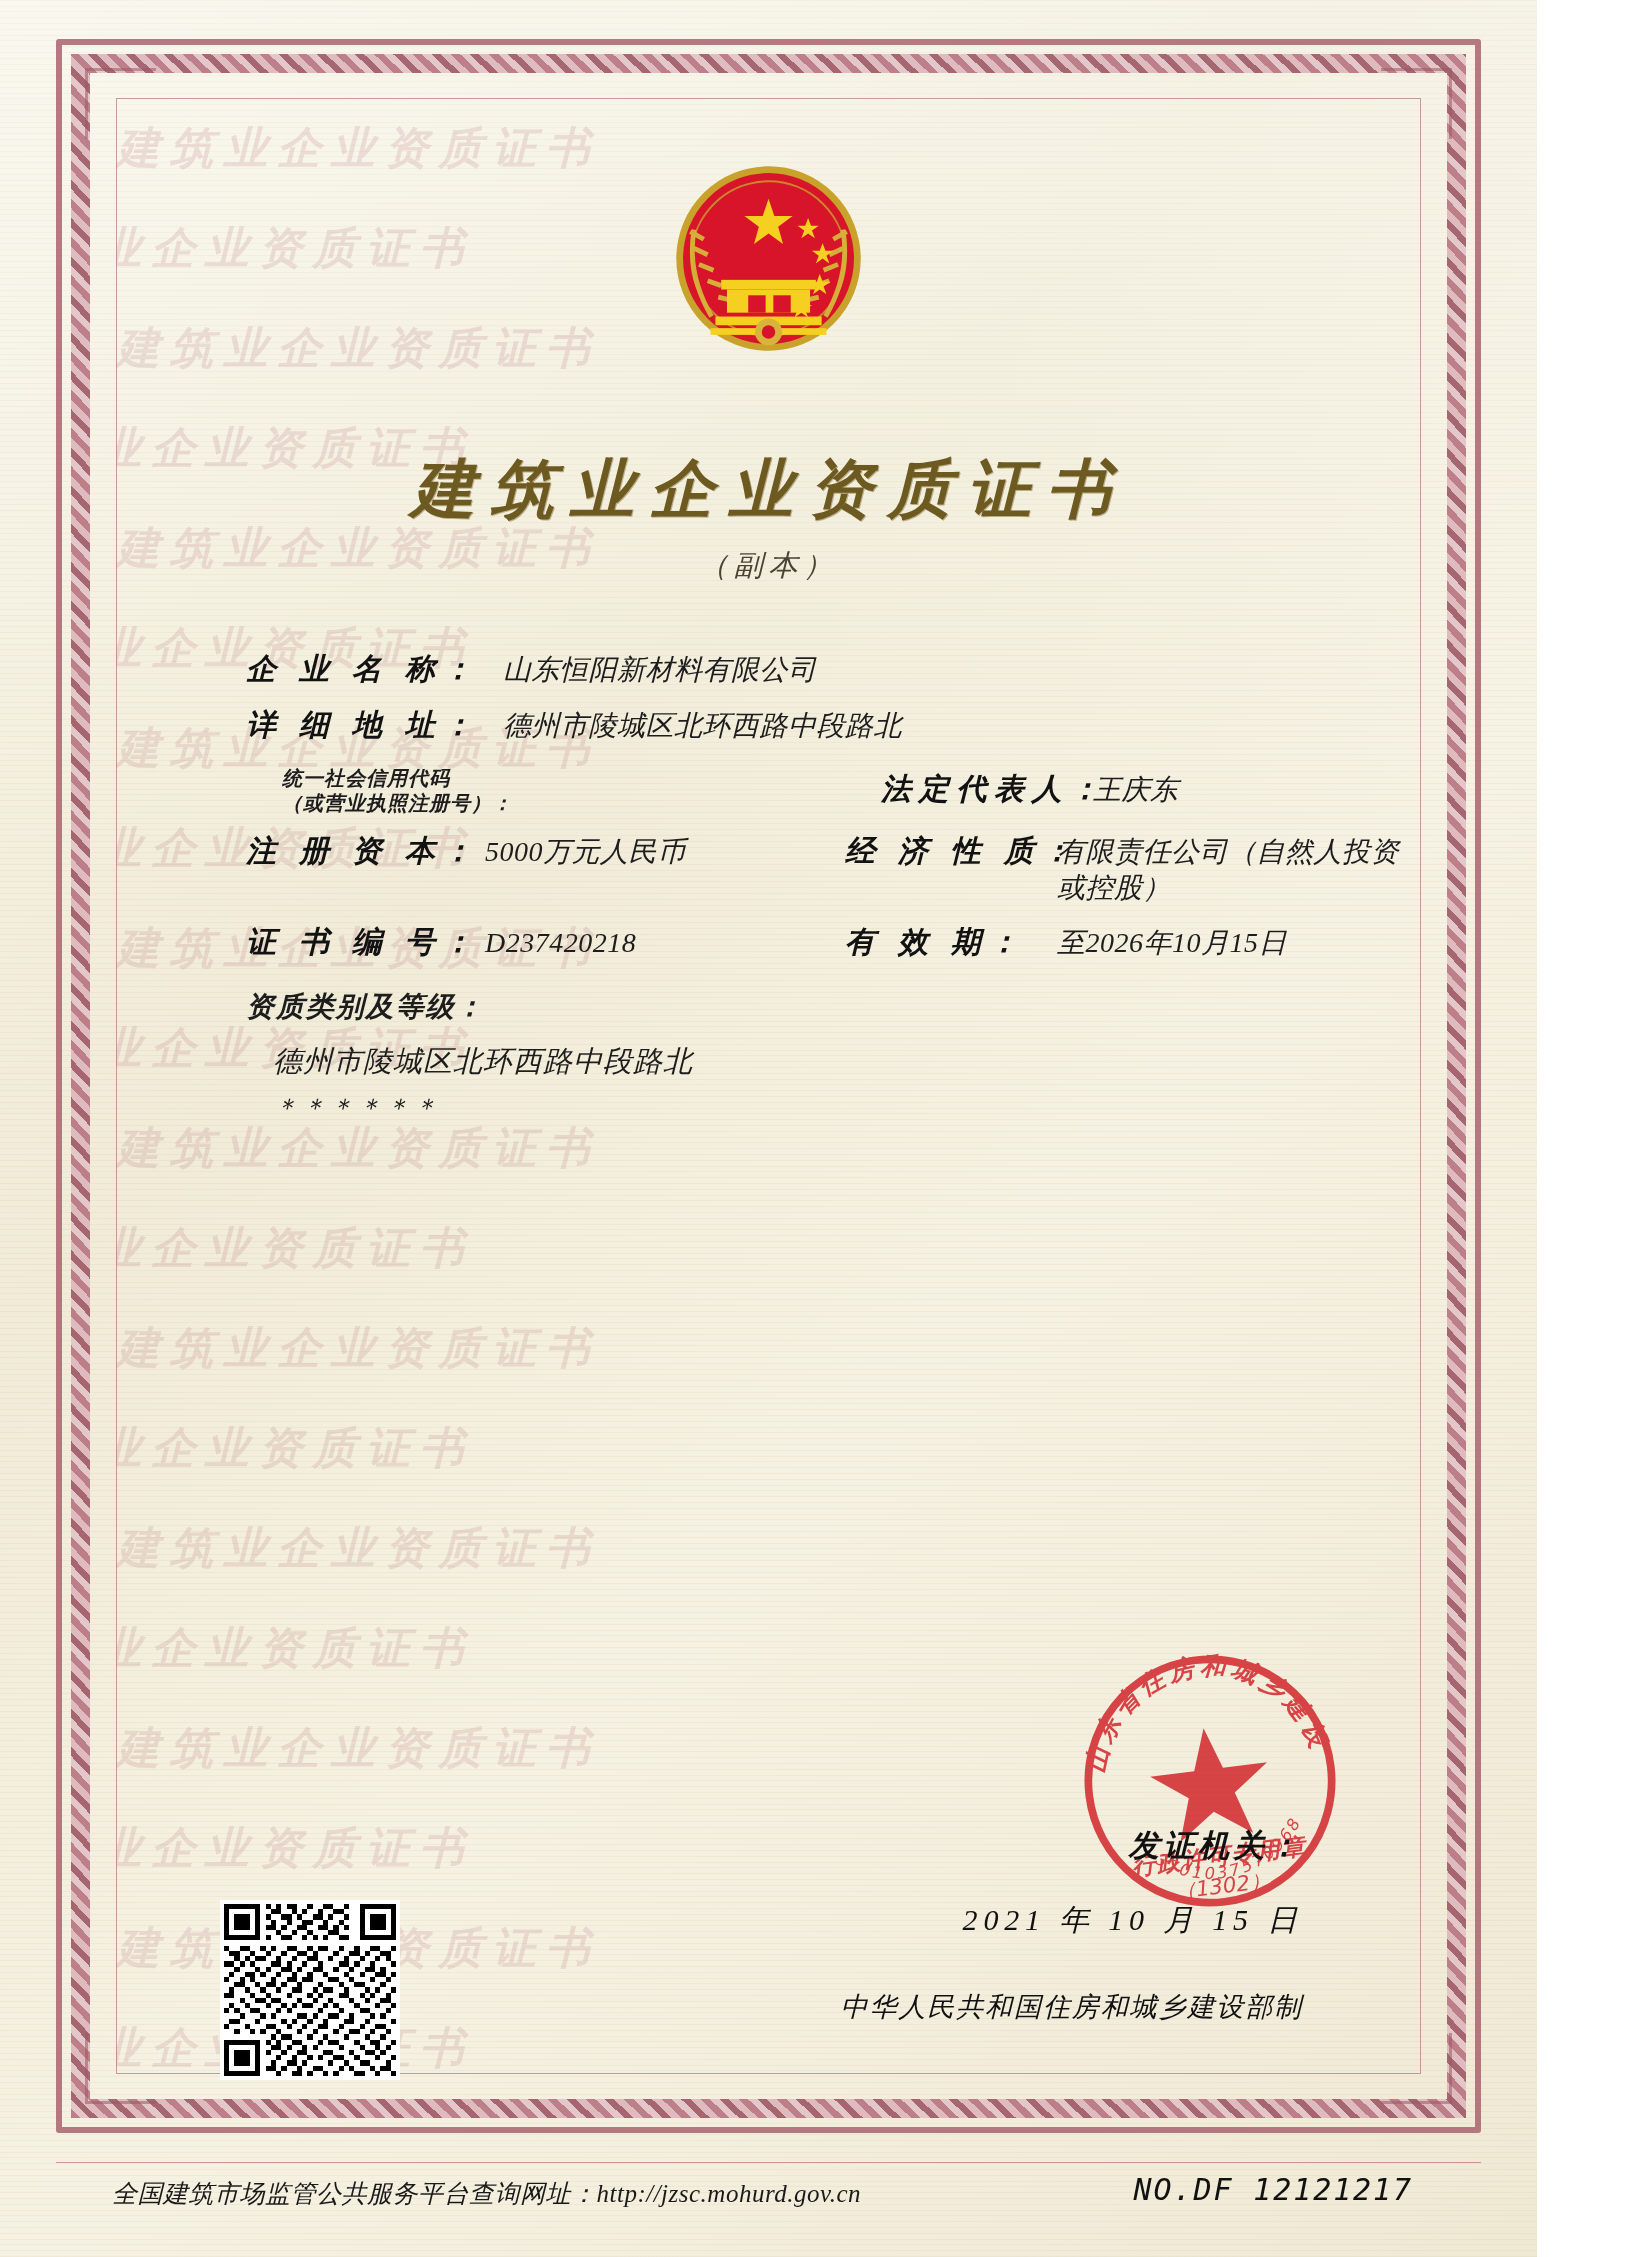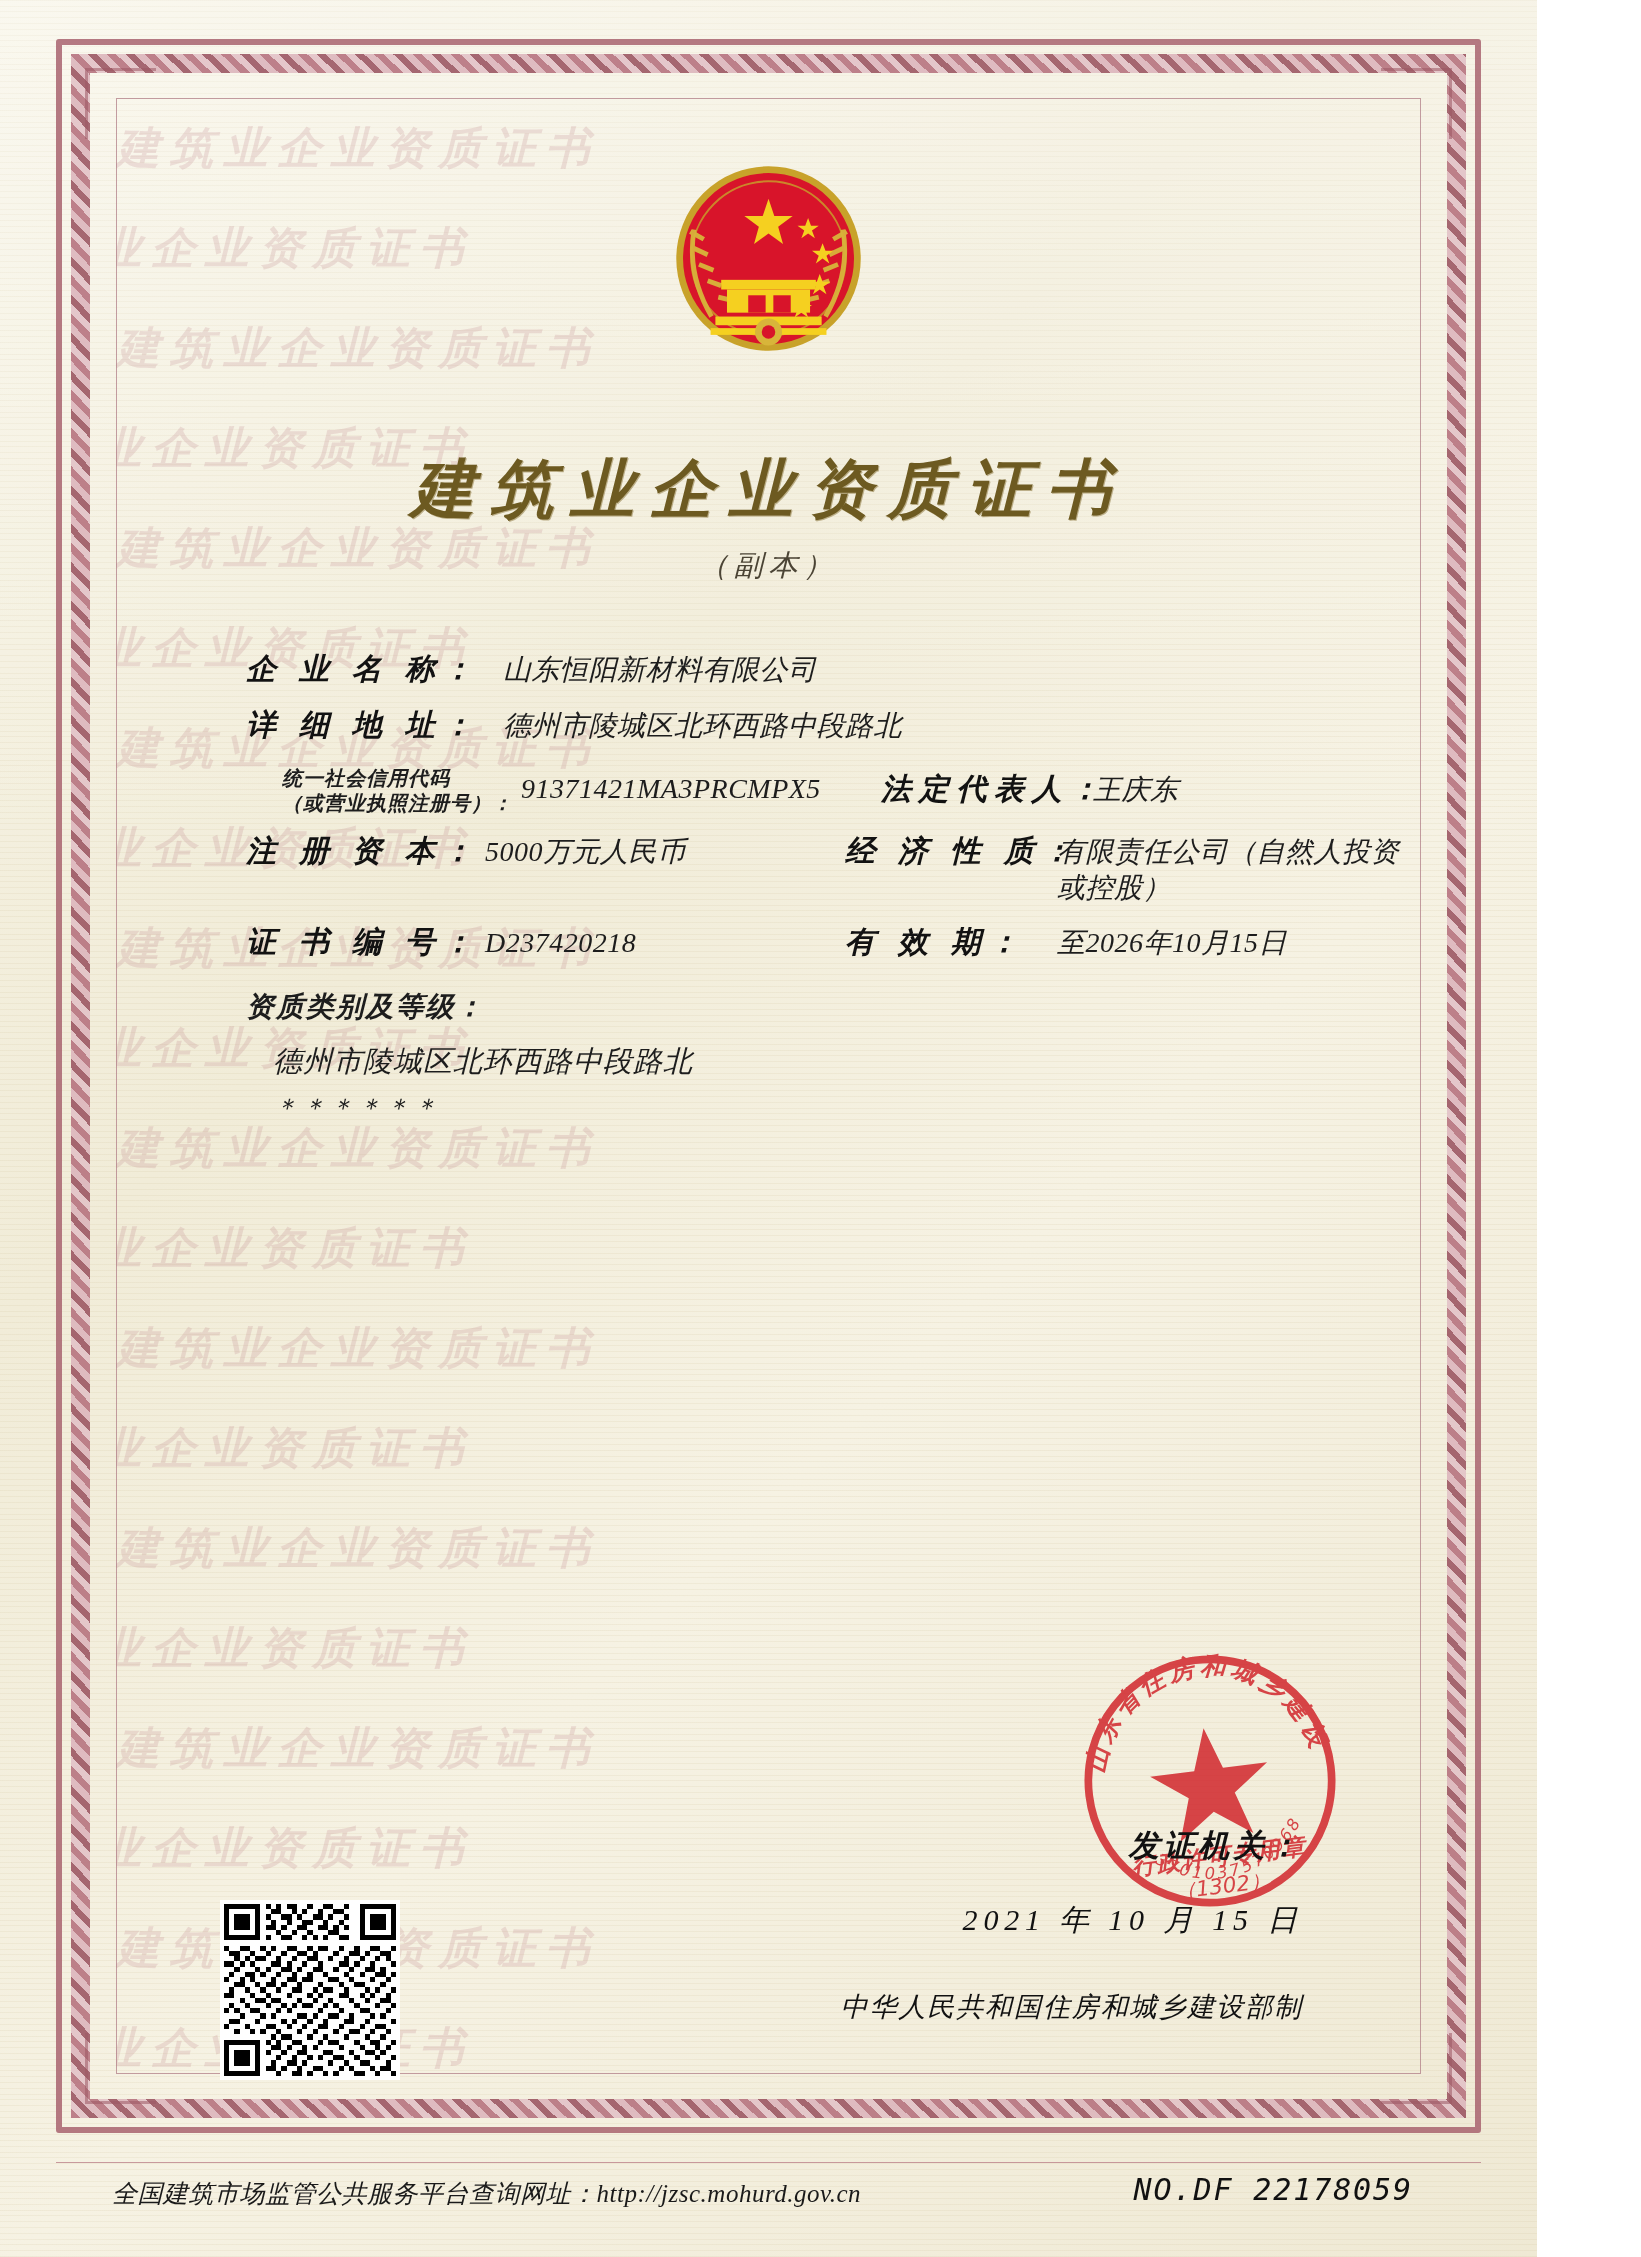--- a/index.html
+++ b/index.html
@@ -357,21 +357,20 @@
       <div class="lbl">详 细 地 址：</div>
       <div class="val">德州市陵城区北环西路中段路北</div>
     </div>
 
     <div class="row-split" style="margin-bottom:15.4px;margin-left:36px;">
       <div class="col-a">
         <div class="lbl-2line">
           <div>统一社会信用代码</div>
           <div>（或营业执照注册号）：</div>
         </div>
-        <div class="val mono" style="flex:0 0 348px;width:348px;padding-top:9.7px;">91371421MA3PRCMPX5</div>
       </div>
       <div class="col-b" style="padding-top:7.7px;">
         <div class="lbl" style="width:212px;">法定代表人：</div>
         <div class="val">王庆东</div>
       </div>
     </div>
 
     <div class="row-split" style="margin-bottom:15.4px;">
       <div class="col-a">
         <div class="lbl">注 册 资 本：</div>
@@ -715,17 +714,17 @@
           <rect x="25" y="32" width="2" height="1"></rect>
           <rect x="29" y="32" width="1" height="1"></rect>
           <rect x="32" y="32" width="1" height="1"></rect>
       </g>
     </svg>
   </div>
 
   <div class="footer">
     <div class="footer-rule"></div>
     <div class="footer-left">全国建筑市场监管公共服务平台查询网址：http://jzsc.mohurd.gov.cn</div>
-    <div class="footer-right">NO.DF 22178059</div>
+    <div class="footer-right">NO.DF 12121217</div>
   </div>
 
 </div>
 
 
 </body></html>

